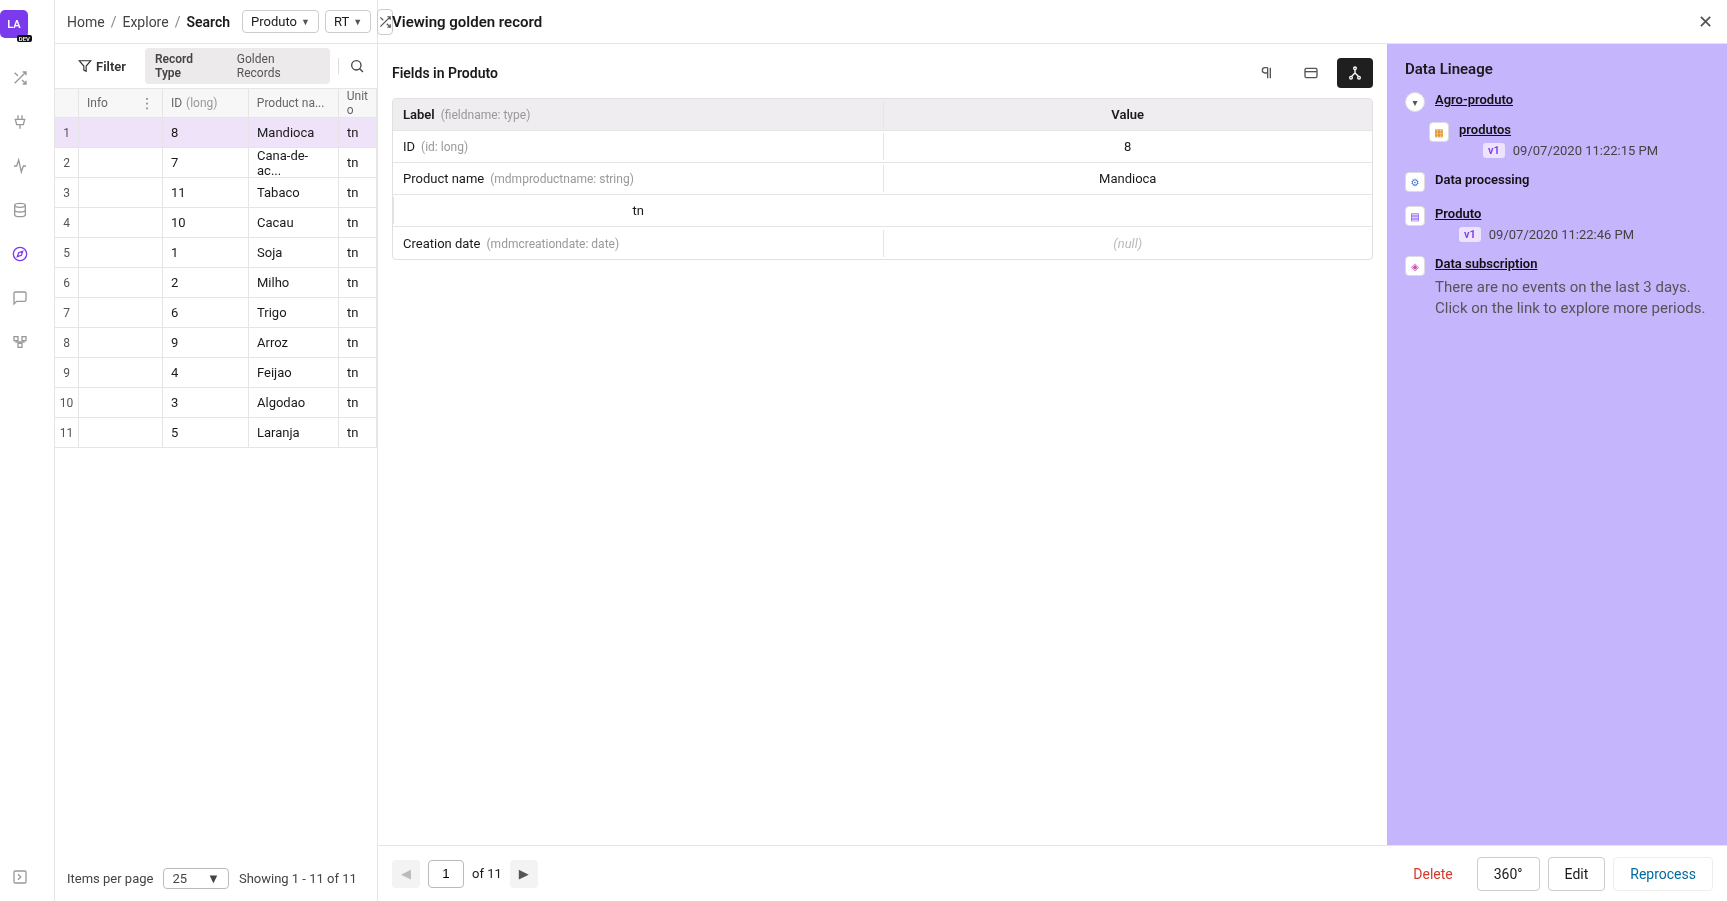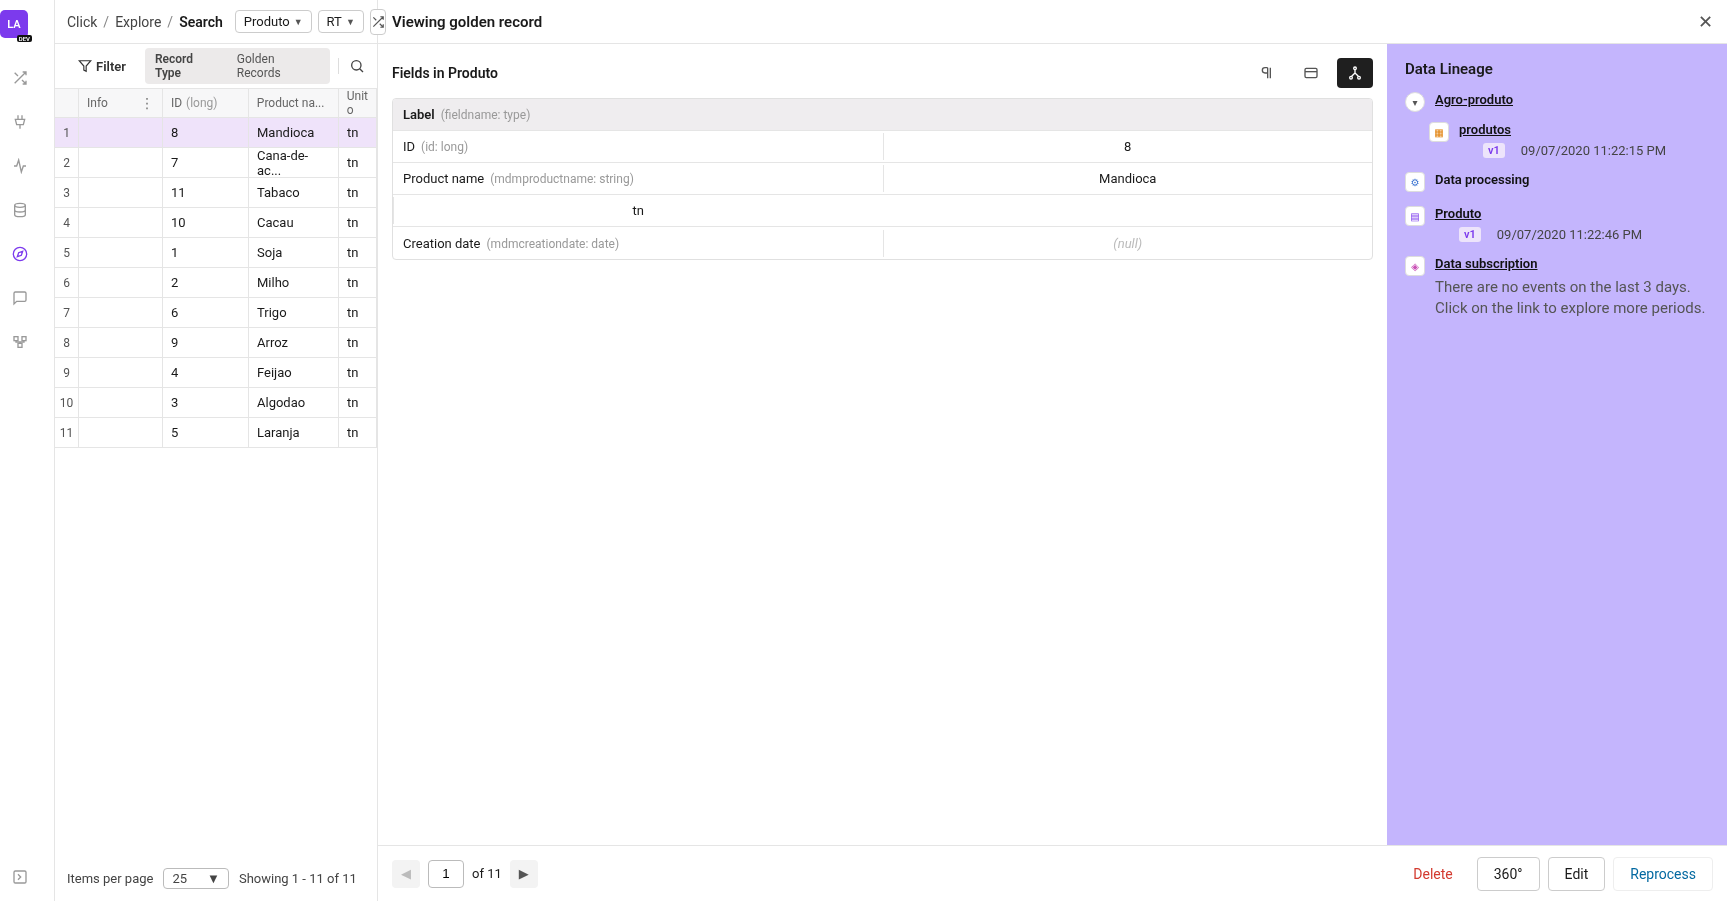--- a/index.html
+++ b/index.html
@@ -59,21 +59,21 @@
 .meta { color:#999; font-size:12px; font-weight:400; }
 .null-val { color:#bbb; font-style:italic; }
 .lineage-pane { width:340px; background:#c4b5fd; padding:16px 18px; overflow:auto; }
 .lineage-title { font-size:15px; font-weight:600; margin-bottom:14px; }
 .ln-node { display:flex; gap:10px; margin-bottom:10px; }
 .ln-icon { width:20px; height:20px; border-radius:50%; background:#fff; border:1px solid #ddd; display:flex; align-items:center; justify-content:center; font-size:10px; color:#555; flex-shrink:0; }
 .ln-icon.square { border-radius:4px; }
 .ln-content { flex:1; }
 .ln-link { font-weight:600; text-decoration:underline; cursor:pointer; color:#111; }
 .ln-plain { font-weight:600; color:#111; }
-.ln-sub { display:flex; gap:16px; align-items:center; margin-top:6px; margin-left:24px; }
+.ln-sub { display:flex; gap:8px; align-items:center; margin-top:6px; margin-left:24px; }
 .ln-badge { background:#ede4fb; color:#7c3aed; font-size:11px; padding:1px 5px; border-radius:3px; font-weight:600; }
 .ln-time { color:#444; font-size:13px; }
 .ln-msg { color:#555; font-size:15px; margin-top:6px; margin-left:0; line-height:1.4; }
 .footer-bar { height:56px; border-top:1px solid #e5e5e5; display:flex; align-items:center; padding:0 14px; gap:8px; }
 .pg-arrow { width:28px; height:28px; border-radius:4px; background:#f3f3f3; color:#bbb; display:flex; align-items:center; justify-content:center; cursor:pointer; }
 .pg-input { width:36px; height:28px; border:1px solid #bbb; border-radius:4px; text-align:center; }
 .footer-spacer { flex:1; }
 .fbtn { height:34px; padding:0 16px; border-radius:4px; border:1px solid #ccc; background:#fff; cursor:pointer; font-size:14px; display:flex; align-items:center; }
 .fbtn.danger { border:none; color:#d33a2f; }
 .fbtn.disabled { color:#0369a1; border-color:#eee; cursor:not-allowed; }
@@ -134,21 +134,21 @@
         <rect x="3" y="3" width="18" height="18" rx="2"></rect>
         <path d="M9 8l4 4-4 4"></path>
       </svg>
     </div>
 </div>
 
 <div class="main-area">
 
   <div class="left-pane">
     <div class="breadcrumb-bar">
-      <a href="#">Click</a>
+      <a href="#">Home</a>
       <span class="bc-sep">/</span>
       <a href="#">Explore</a>
       <span class="bc-sep">/</span>
       <span class="breadcrumb-current">Search</span>
       <div style="width:4px"></div>
       <div class="pill">
           <span>Produto</span>
           <span class="caret">▼</span>
         </div>
       <div class="pill">
@@ -322,20 +322,21 @@
               </div>
           </div>
         </div>
 
         <div class="field-table">
           <div class="ft-row header">
             <div class="ft-label">
                 <span>Label</span>
                 <span class="meta">(fieldname: type)</span>
               </div>
+            <div class="ft-value">Value</div>
           </div>
           <div id="field-rows">
               <div class="ft-row">
                 <div class="ft-label">
                   <span>ID</span>
                   <span class="meta">(id: long)</span>
                 </div>
                 <div class="ft-value">8</div>
               </div>
               <div class="ft-row">

